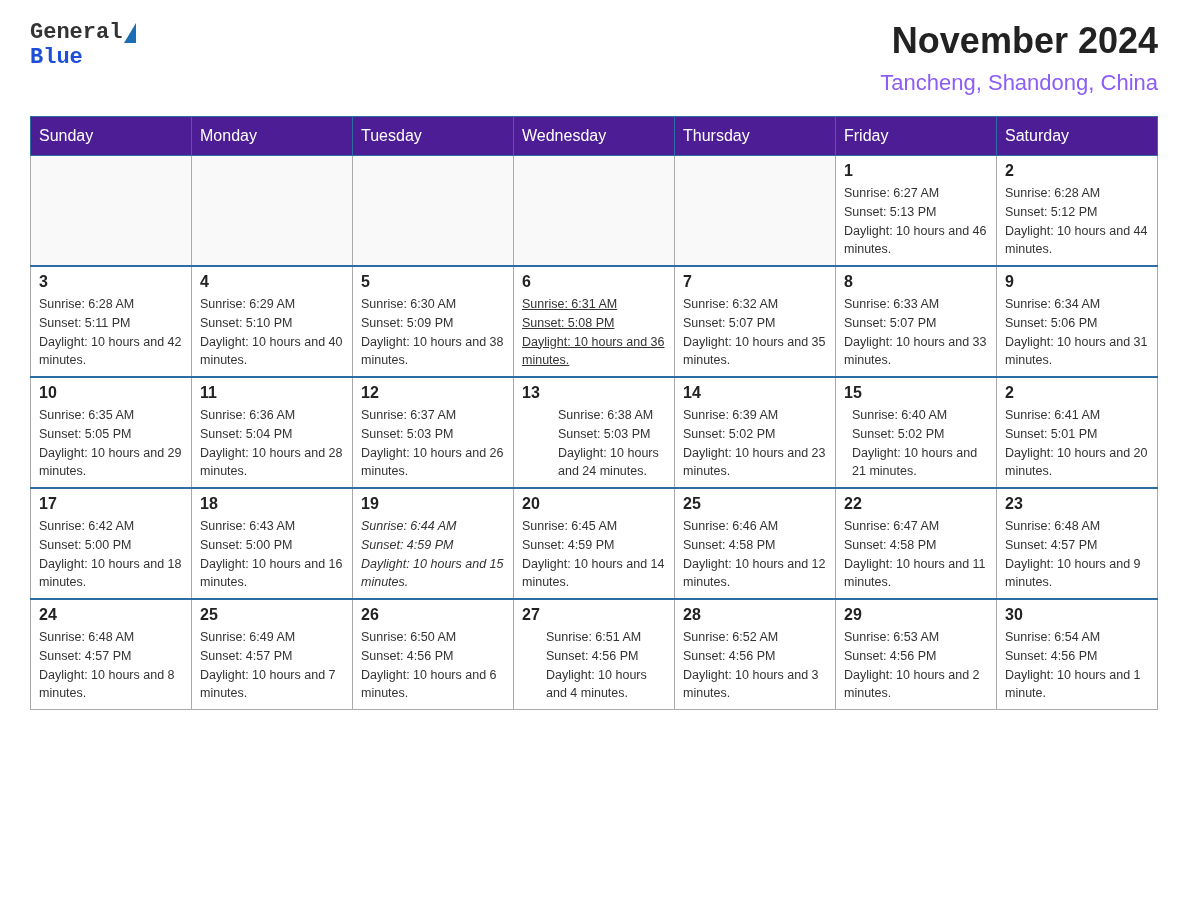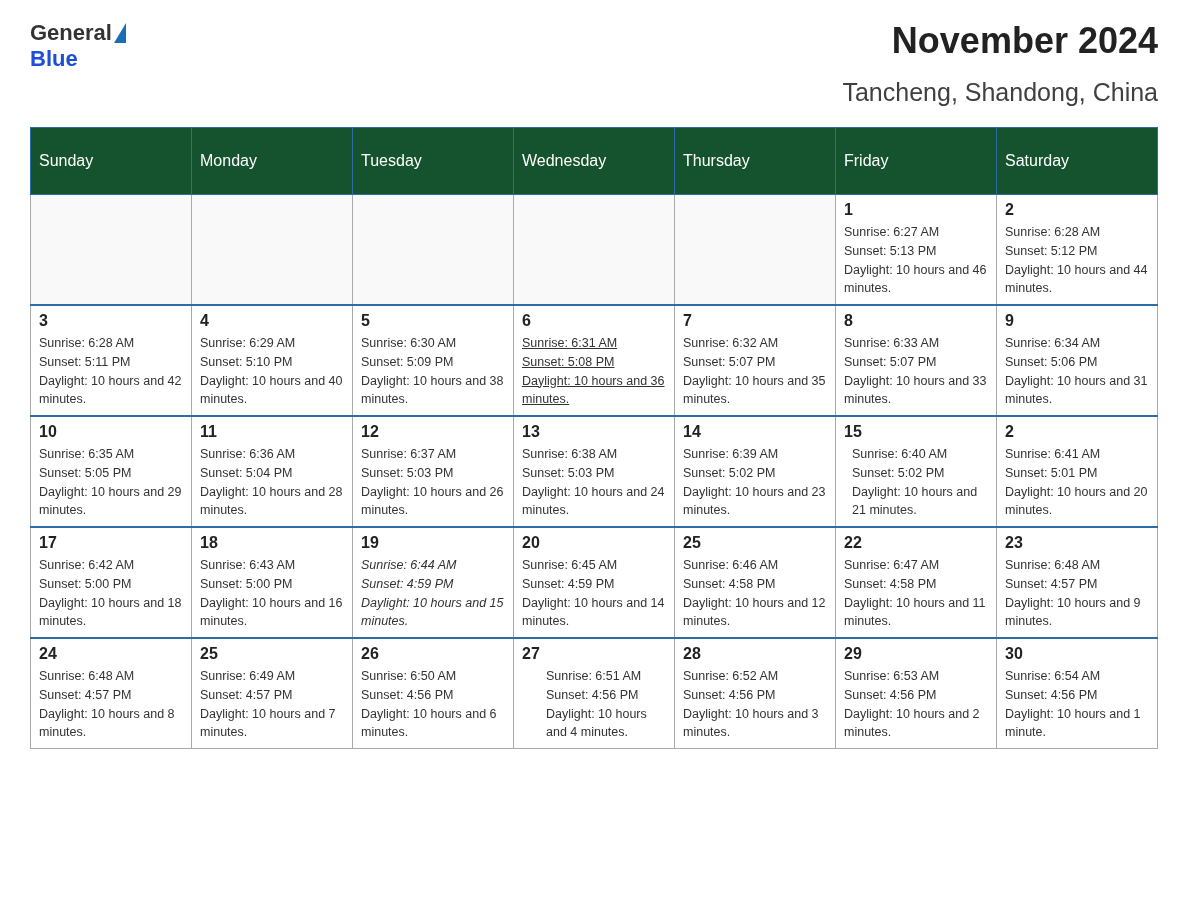--- a/index.html
+++ b/index.html
@@ -13,20 +13,21 @@
     .header {
       display: flex;
       justify-content: space-between;
       align-items: flex-start;
       margin-bottom: 20px;
     }
     .logo {
       display: flex;
       flex-direction: column;
       align-items: flex-start;
+      font-family: Liberation Mono, monospace;
     }
     .logo-top {
       display: flex;
       align-items: center;
       font-size: 22px;
       font-weight: bold;
       color: #333;
     }
     .logo-general { color: #333; }
     .logo-triangle {
@@ -44,33 +45,33 @@
     }
     .title-block {
       text-align: right;
     }
     .month-title {
       font-size: 36px;
       font-weight: bold;
       color: #222;
     }
     .location {
-      font-size: 25px;
-      color: #404040;
-      margin-top: 16px;
+      font-size: 22px;
+      color: #8b5cf6;
+      margin-top: 8px;
     }
     .calendar {
       width: 100%;
       border-collapse: collapse;
       border: 1px solid #999;
     }
     .calendar th {
-      background-color: #14532d;
+      background-color: #4c1d95;
       color: #fff;
-      padding: 24px 8px;
+      padding: 10px 8px;
       font-size: 16px;
       font-weight: normal;
       text-align: left;
       border: 1px solid #2e6da4;
     }
     .calendar td {
       vertical-align: top;
       padding: 6px 8px;
       border: 1px solid #aaa;
       width: 14.28%;
@@ -205,21 +206,21 @@
 Daylight: 10 hours and 28 minutes.</div>
         </td>
         <td>
           <span class="day-num">12</span>
           <div class="day-info" style="white-space: pre-line;">Sunrise: 6:37 AM
 Sunset: 5:03 PM
 Daylight: 10 hours and 26 minutes.</div>
         </td>
         <td>
           <span class="day-num">13</span>
-          <div class="day-info" style="white-space: pre-line;">Sunrise: 6:38 AM
+          <div class="day-info" style="white-space: pre-line; margin-left: 36px;">Sunrise: 6:38 AM
 Sunset: 5:03 PM
 Daylight: 10 hours and 24 minutes.</div>
         </td>
         <td>
           <span class="day-num">14</span>
           <div class="day-info" style="white-space: pre-line;">Sunrise: 6:39 AM
 Sunset: 5:02 PM
 Daylight: 10 hours and 23 minutes.</div>
         </td>
         <td>

